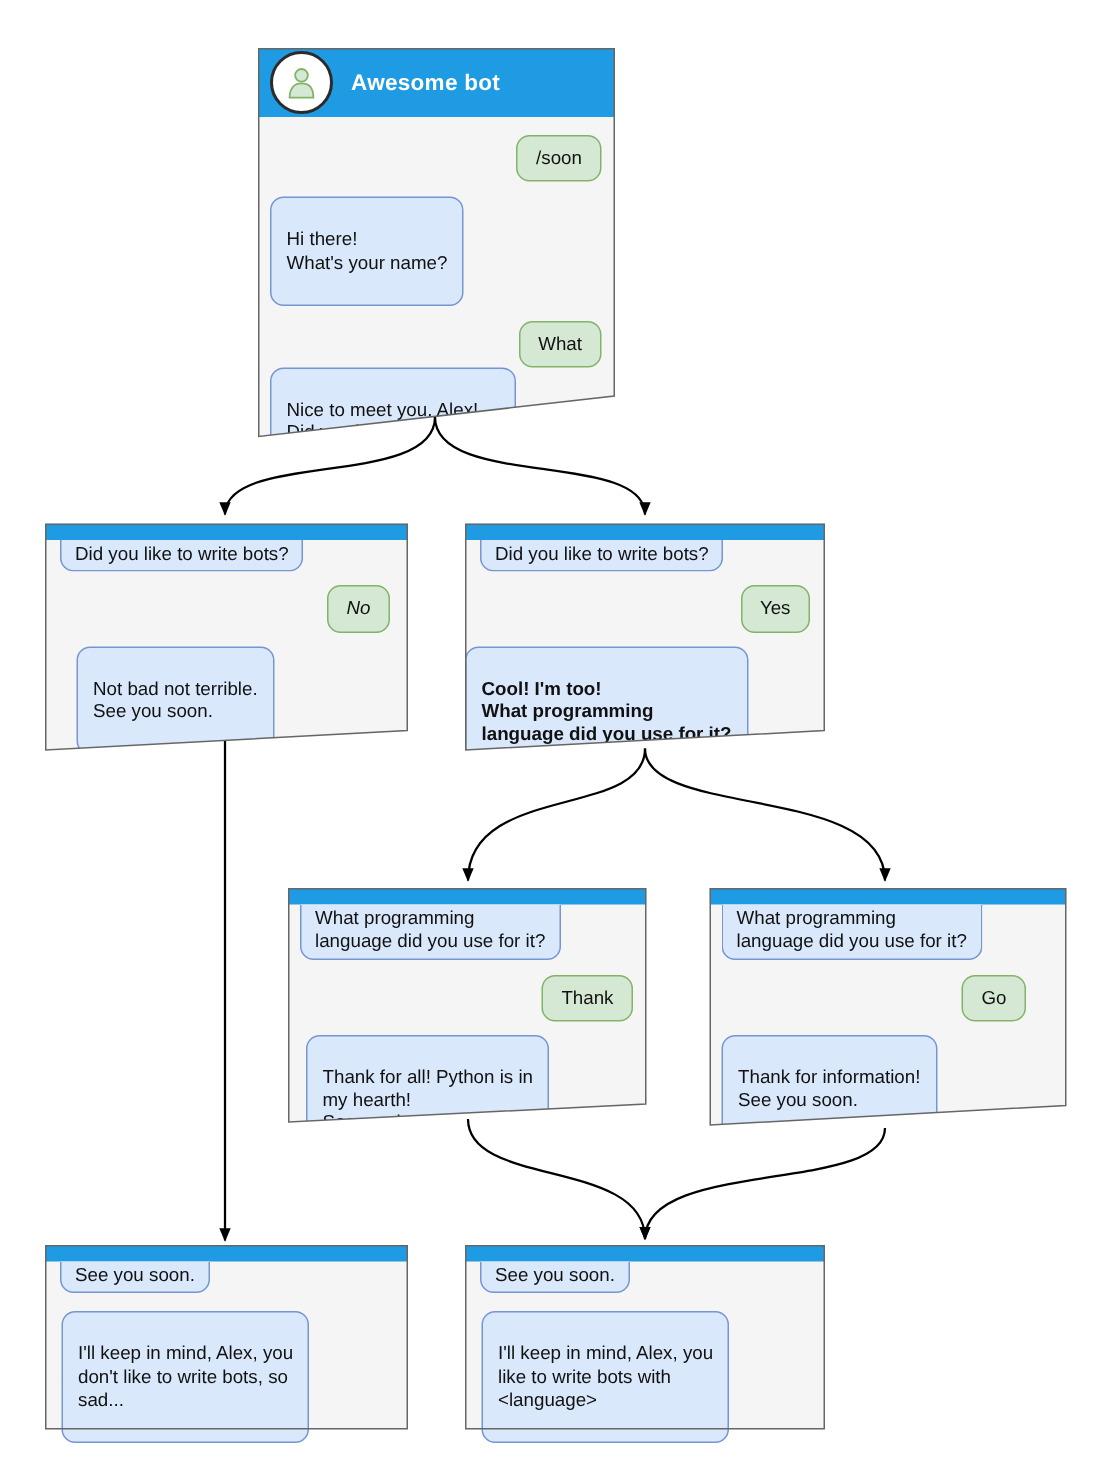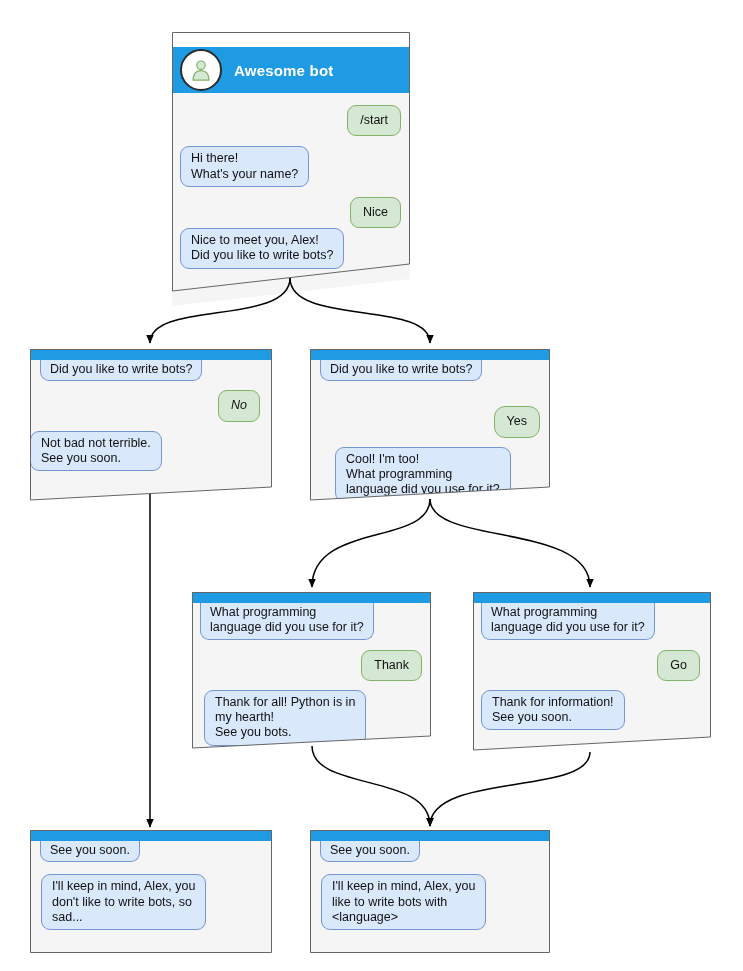--- a/index.html
+++ b/index.html
@@ -37,21 +37,21 @@
     position:absolute;left:0;right:0;bottom:0;
     display:flex;flex-direction:column;align-items:flex-start;
   }
   .body.under-main{top:46px;}
   .body.under-thin{top:11px;}
   .bubble{
     font-size:12.5px;line-height:1.22;
     color:#111;
     white-space:pre-line;
     border-radius:9px;
-    padding:4px 10px;
+    padding:20px 10px;
     box-sizing:border-box;
     max-width:210px;
   }
   .bot{
     background:#dae8fc;
     border:1px solid #7596d2;
     margin-left:8px;
     align-self:flex-start;
   }
   .user{
@@ -69,59 +69,59 @@
   svg.overlay{
     position:absolute;left:0;top:0;z-index:2;
     pointer-events:none;
   }
 </style>
 </head>
 <body>
 
 <div class="canvas">
 
-  <div class="window" style="left:172px;top:47px;width:238px;height:259px;
+  <div class="window" style="left:172px;top:32px;width:238px;height:259px;
               clip-path:polygon(0 0,238px 0,238px 232px,0 259px);">
     <div class="titlebar main">
       <span class="avatar">
         <svg width="26" height="26" viewBox="0 0 24 24">
           <circle cx="12" cy="7.6" r="3.9" fill="#d5e8d4" stroke="#82b366" stroke-width="1.1"></circle>
           <path d="M4.7,21.3 C4.7,14.8 8.1,12.6 12,12.6 C15.9,12.6 19.3,14.8 19.3,21.3 Z" fill="#d5e8d4" stroke="#82b366" stroke-width="1.1"></path>
         </svg>
       </span>
       <span class="title">Awesome bot</span>
     </div>
     <div class="body under-main">
-      <div class="bubble user" style="margin-top:12px;margin-right:9px;">/start</div>
+      <div class="bubble user" style="margin-top:12px;margin-right:9px;">/soon</div>
       <div class="bubble bot" style="margin-top:10px;">Hi there!
 What's your name?</div>
-      <div class="bubble user" style="margin-top:10px;margin-right:9px;">Nice</div>
+      <div class="bubble user" style="margin-top:10px;margin-right:9px;">What</div>
       <div class="bubble bot" style="margin-top:0;">Nice to meet you, Alex!
 Did you like to write bots?</div>
     </div>
   </div>
 
   <div class="window" style="left:30px;top:349px;width:242px;height:151px;
               clip-path:polygon(0 0,242px 0,242px 138px,0 151px);">
     <div class="titlebar thin"></div>
     <div class="body under-thin">
       <div class="bubble bot flat">Did you like to write bots?</div>
       <div class="bubble user" style="margin-top:9px;margin-right:12px;font-style:italic;">No</div>
-      <div class="bubble bot" style="margin-top:9px;margin-left:0;">Not bad not terrible.
+      <div class="bubble bot" style="margin-top:9px;margin-left:21px;">Not bad not terrible.
 See you soon.</div>
     </div>
   </div>
 
   <div class="window" style="left:310px;top:349px;width:240px;height:151px;
               clip-path:polygon(0 0,240px 0,240px 138px,0 151px);">
     <div class="titlebar thin"></div>
     <div class="body under-thin">
       <div class="bubble bot flat">Did you like to write bots?</div>
-      <div class="bubble user" style="margin-top:25px;margin-right:10px;border-radius:11px;">Yes</div>
-      <div class="bubble bot" style="margin-top:9px;margin-left:25px;">Cool! I'm too!
+      <div class="bubble user" style="margin-top:9px;margin-right:10px;">Yes</div>
+      <div class="bubble bot" style="margin-top:9px;margin-left:0;font-weight:bold;">Cool! I'm too!
 What programming
 language did you use for it?</div>
     </div>
   </div>
 
   <div class="window" style="left:192px;top:592px;width:239px;height:156px;
               clip-path:polygon(0 0,239px 0,239px 144px,0 156px);">
     <div class="titlebar thin"></div>
     <div class="body under-thin">
       <div class="bubble bot flat" style="margin-left:8px;">What programming
@@ -132,21 +132,21 @@
 See you bots.</div>
     </div>
   </div>
 
   <div class="window" style="left:473px;top:592px;width:238px;height:158px;
               clip-path:polygon(0 0,238px 0,238px 145px,0 158px);">
     <div class="titlebar thin"></div>
     <div class="body under-thin">
       <div class="bubble bot flat" style="margin-left:8px;">What programming
 language did you use for it?</div>
-      <div class="bubble user" style="margin-top:10px;margin-right:11px;">Go</div>
+      <div class="bubble user" style="margin-top:10px;margin-right:27px;">Go</div>
       <div class="bubble bot" style="margin-top:9px;">Thank for information!
 See you soon.</div>
     </div>
   </div>
 
   <div class="window" style="left:30px;top:830px;width:242px;height:123px;">
     <div class="titlebar thin"></div>
     <div class="body under-thin">
       <div class="bubble bot flat">See you soon.</div>
       <div class="bubble bot" style="margin-top:12px;margin-left:11px;">I'll keep in mind, Alex, you

